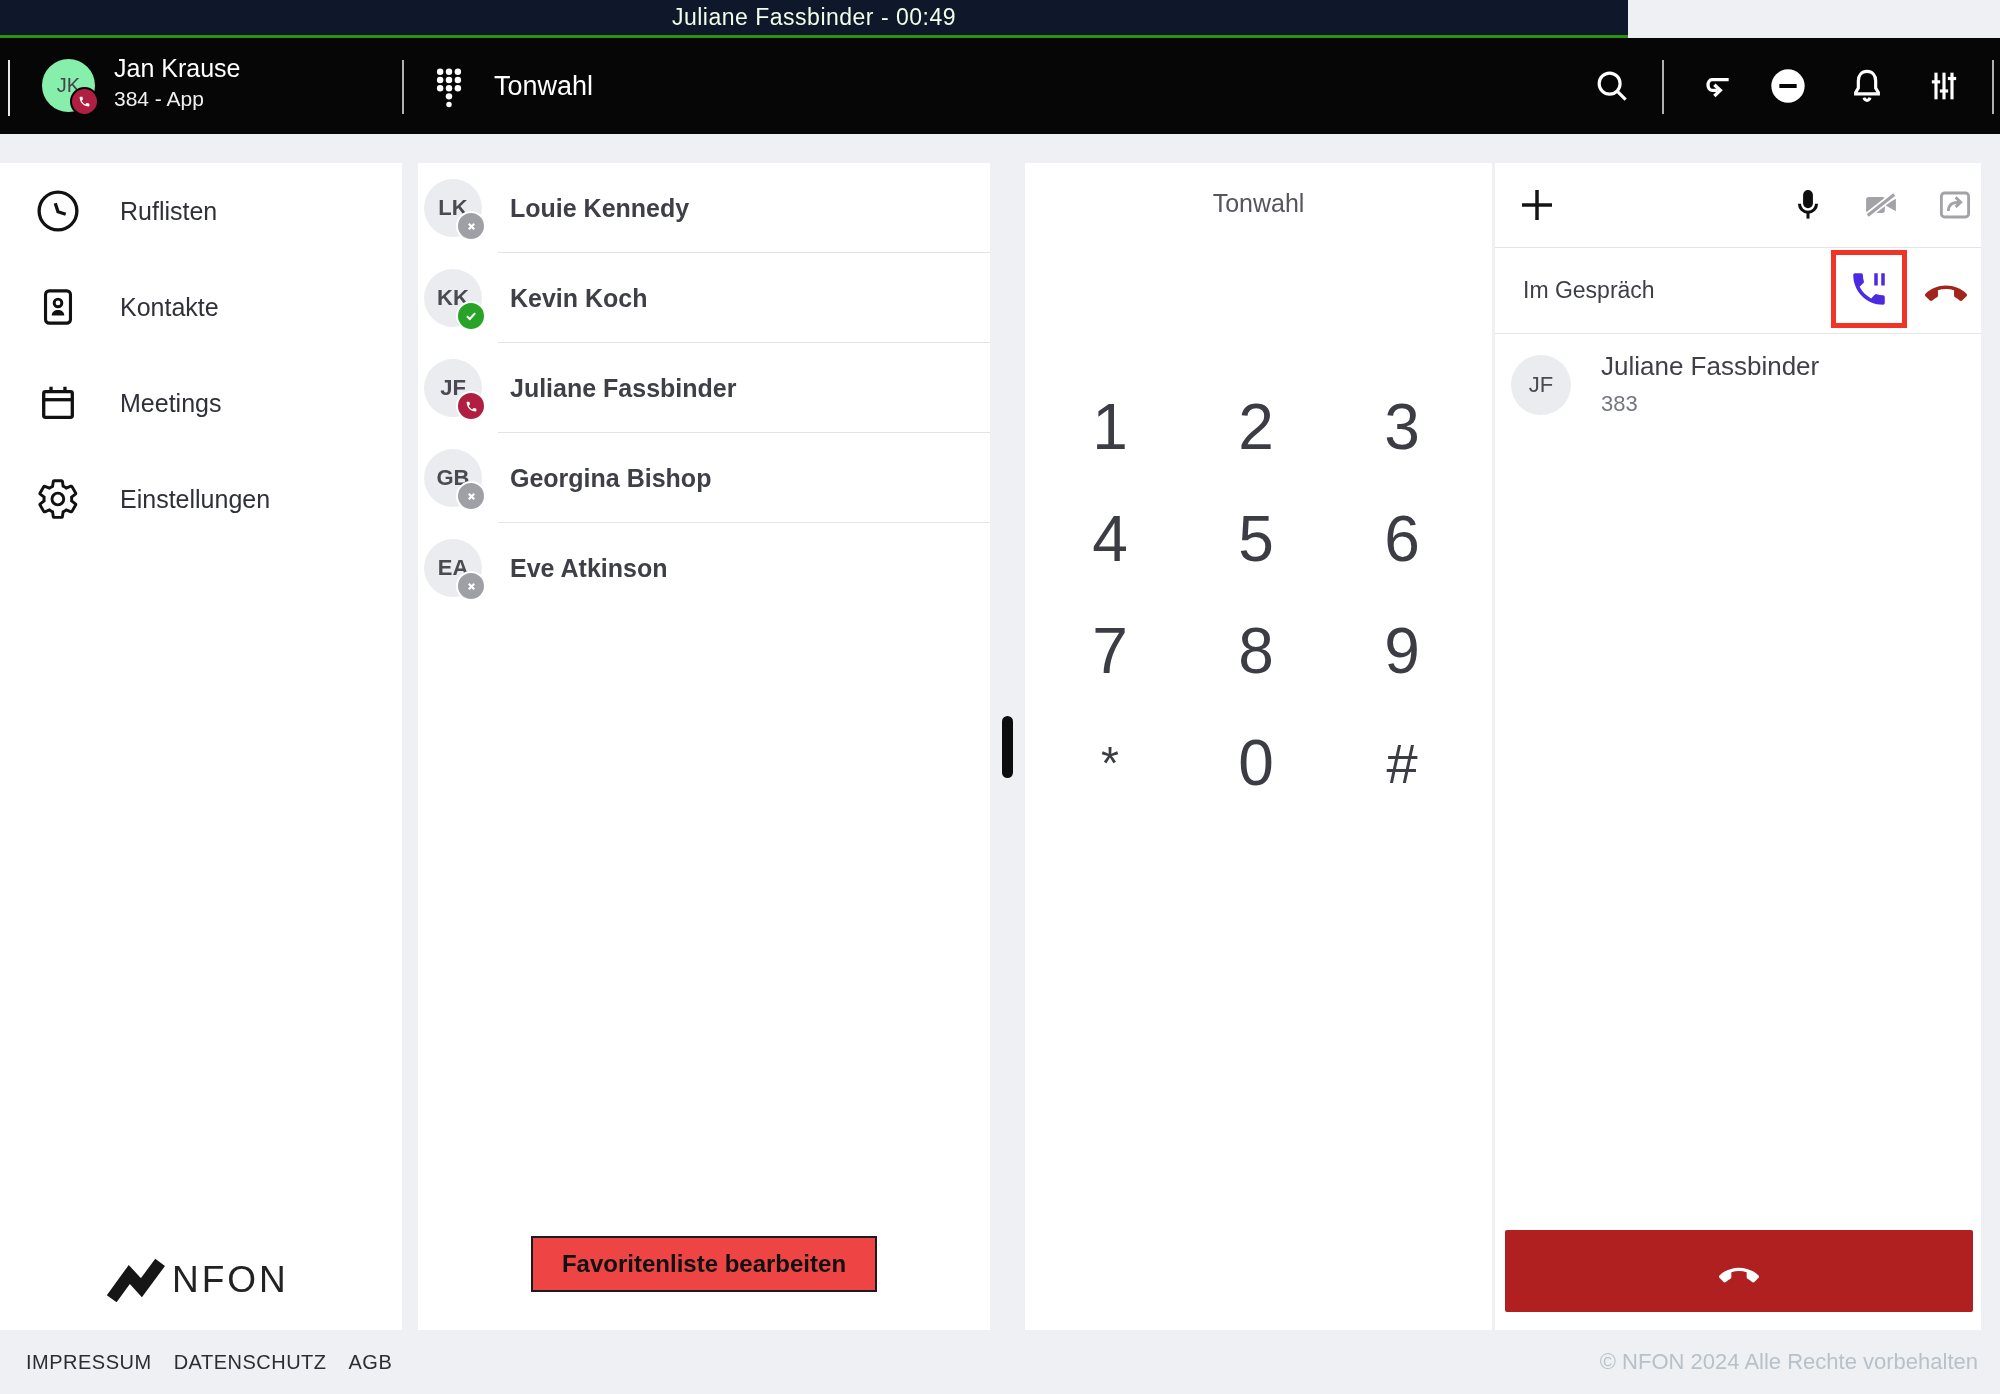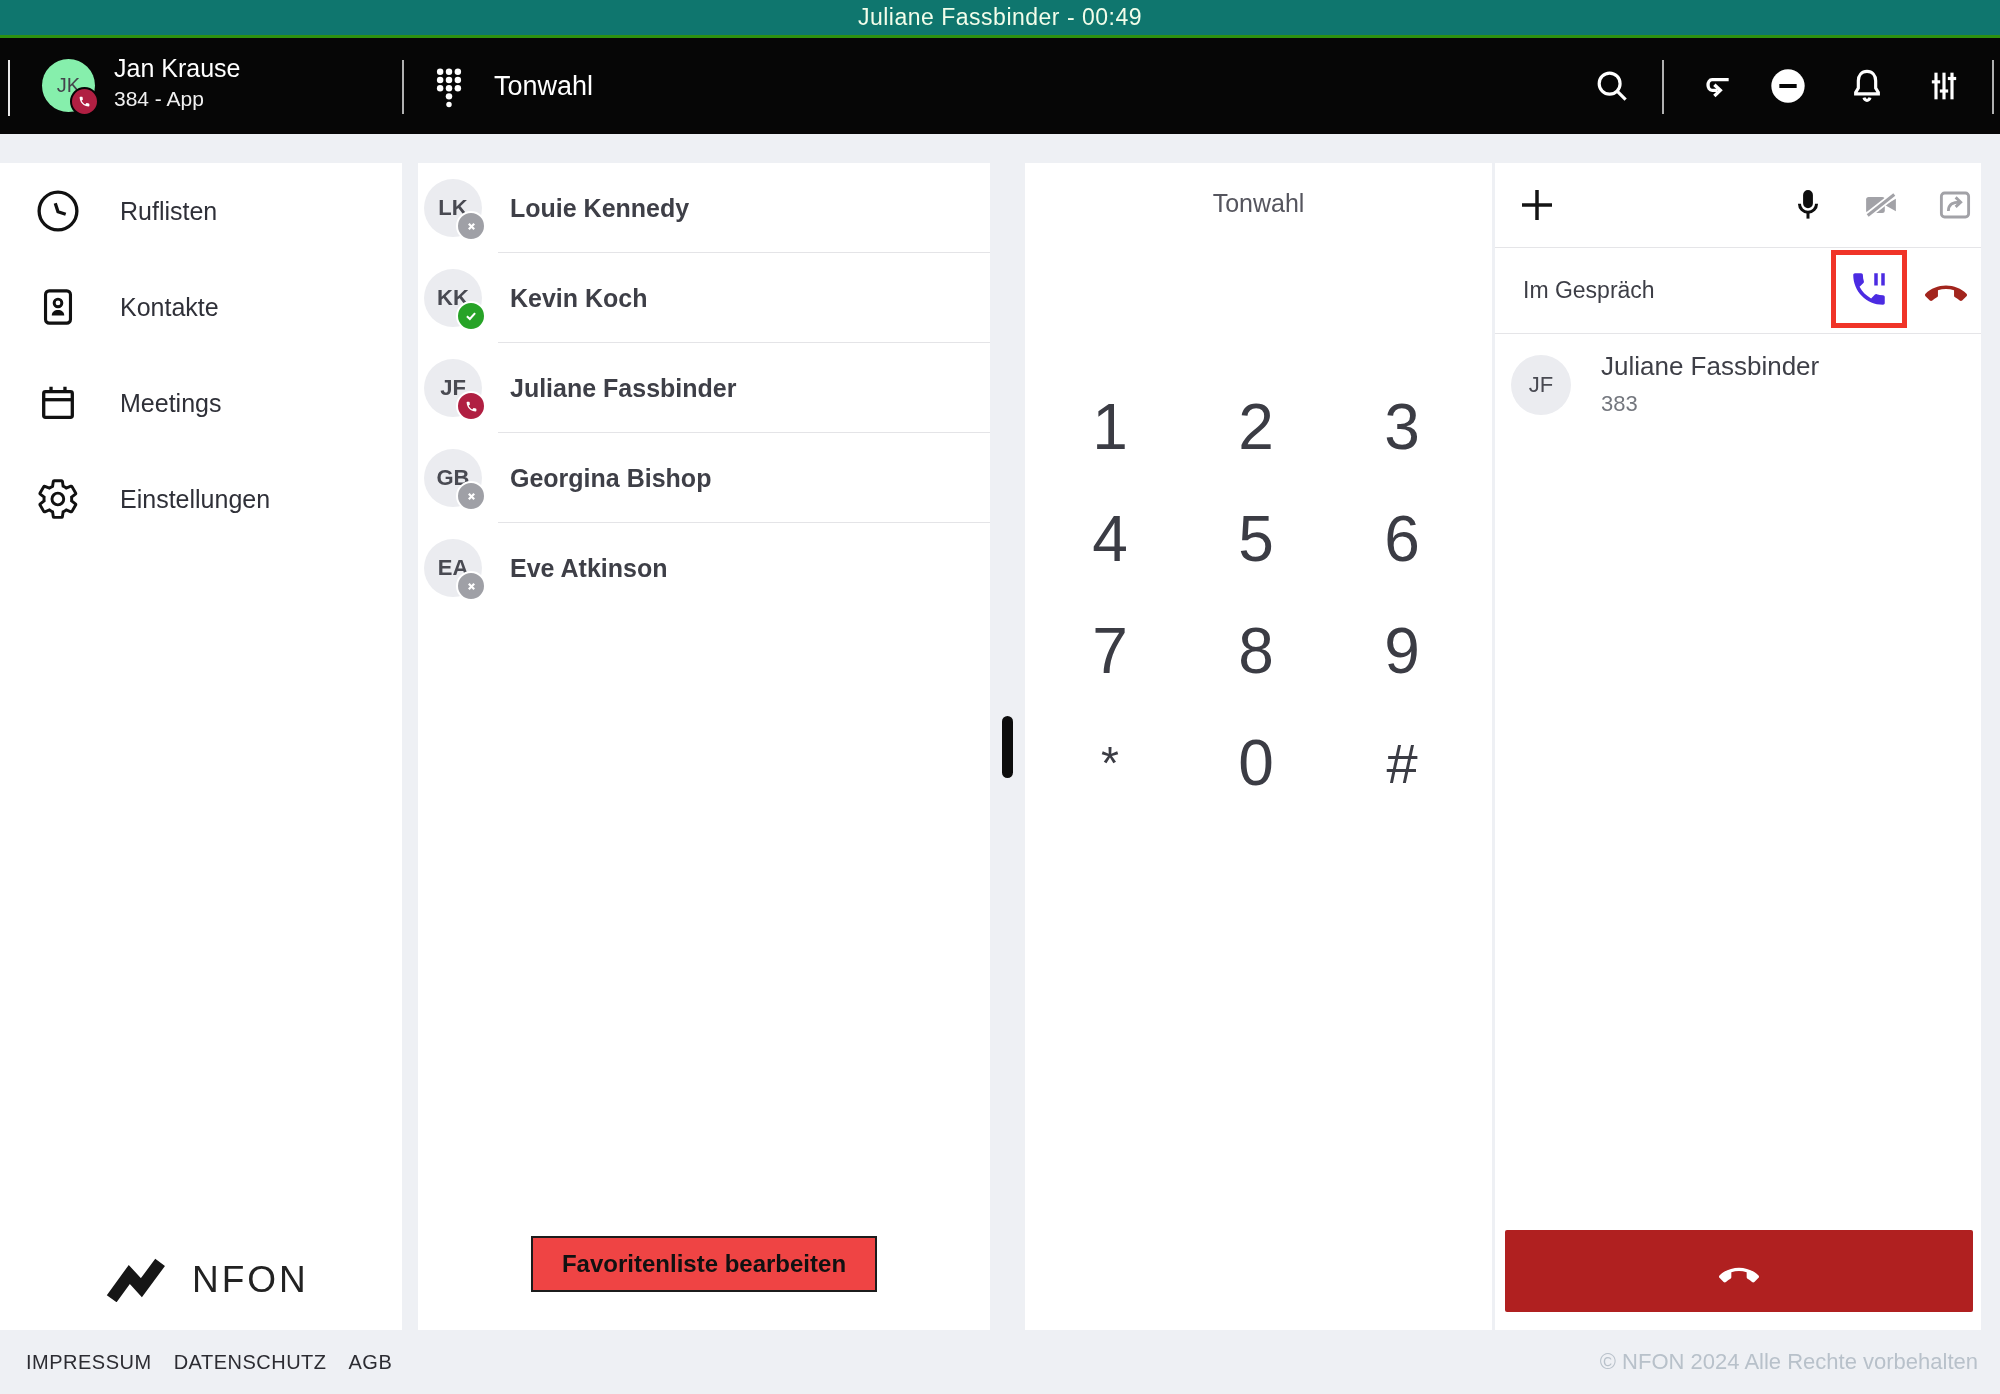--- a/index.html
+++ b/index.html
@@ -1,21 +1,21 @@
 <!DOCTYPE html>
 <html><head>
 <meta charset="utf-8">
 <style>
   html,body{margin:0;padding:0;background:#eef0f4;}
   #app{position:relative;width:2000px;height:1394px;overflow:hidden;
        font-family:"Liberation Sans",sans-serif;color:#2f3038;}
 
   
-  .call-banner{position:absolute;left:0;top:0;width:2000px;height:38px;
-    background:#0f766e;border-bottom:3px solid #2e9110;box-sizing:border-box;
+  .call-banner{position:absolute;left:0;top:0;width:1628px;height:38px;
+    background:#0f172a;border-bottom:3px solid #2e9110;box-sizing:border-box;
     display:flex;align-items:center;justify-content:center;
     color:#f2fdea;font-size:23px;letter-spacing:.5px;}
 
   
   .app-header{position:absolute;left:0;top:38px;width:2000px;height:96px;background:#060606;}
   .hdr-edge{position:absolute;left:8px;top:22px;width:2px;height:56px;background:#e8e8e8;}
   .hdr-avatar{position:absolute;left:42px;top:21px;width:53px;height:53px;border-radius:50%;
     background:#86efac;display:flex;align-items:center;justify-content:center;
     font-size:20px;color:#44444c;}
   .hdr-avatar .mini-badge{position:absolute;right:-4px;bottom:-4px;width:25px;height:25px;
@@ -35,21 +35,21 @@
   .panel{position:absolute;top:163px;height:1167px;background:#ffffff;}
 
   
   .sidebar{left:0;width:402px;}
   .side-item{position:relative;height:96px;display:flex;align-items:center;cursor:pointer;}
   .side-item.active{background:#e9e9ec;}
   .side-item.active .active-bar{position:absolute;left:0;top:0;width:11px;height:96px;background:#111;}
   .side-item .s-icon{margin-left:36px;width:44px;height:44px;flex:0 0 44px;}
   .side-item .s-label{margin-left:40px;font-size:25px;color:#2f3038;}
   .side-item.active .s-label{font-weight:700;color:#15151a;}
-  .side-logo{position:absolute;left:106px;bottom:28px;display:flex;align-items:center;gap:24px;}
+  .side-logo{position:absolute;left:106px;bottom:28px;display:flex;align-items:center;gap:4px;}
   .side-logo .logo-text{font-size:37px;font-weight:300;letter-spacing:3px;color:#222;}
 
   
   .favorites{left:418px;width:572px;}
   .fav-row{position:relative;height:90px;display:flex;align-items:center;cursor:pointer;font-weight:bold;}
   .fav-row:not(:last-of-type)::after{content:"";position:absolute;left:80px;right:0;bottom:0;
     height:1px;background:#e4e4e7;}
   .avatar{position:relative;width:58px;height:58px;border-radius:50%;background:#ebecf0;
     display:flex;align-items:center;justify-content:center;font-size:22px;color:#494a52;flex:0 0 58px;}
   .fav-row .avatar{margin-left:6px;}

